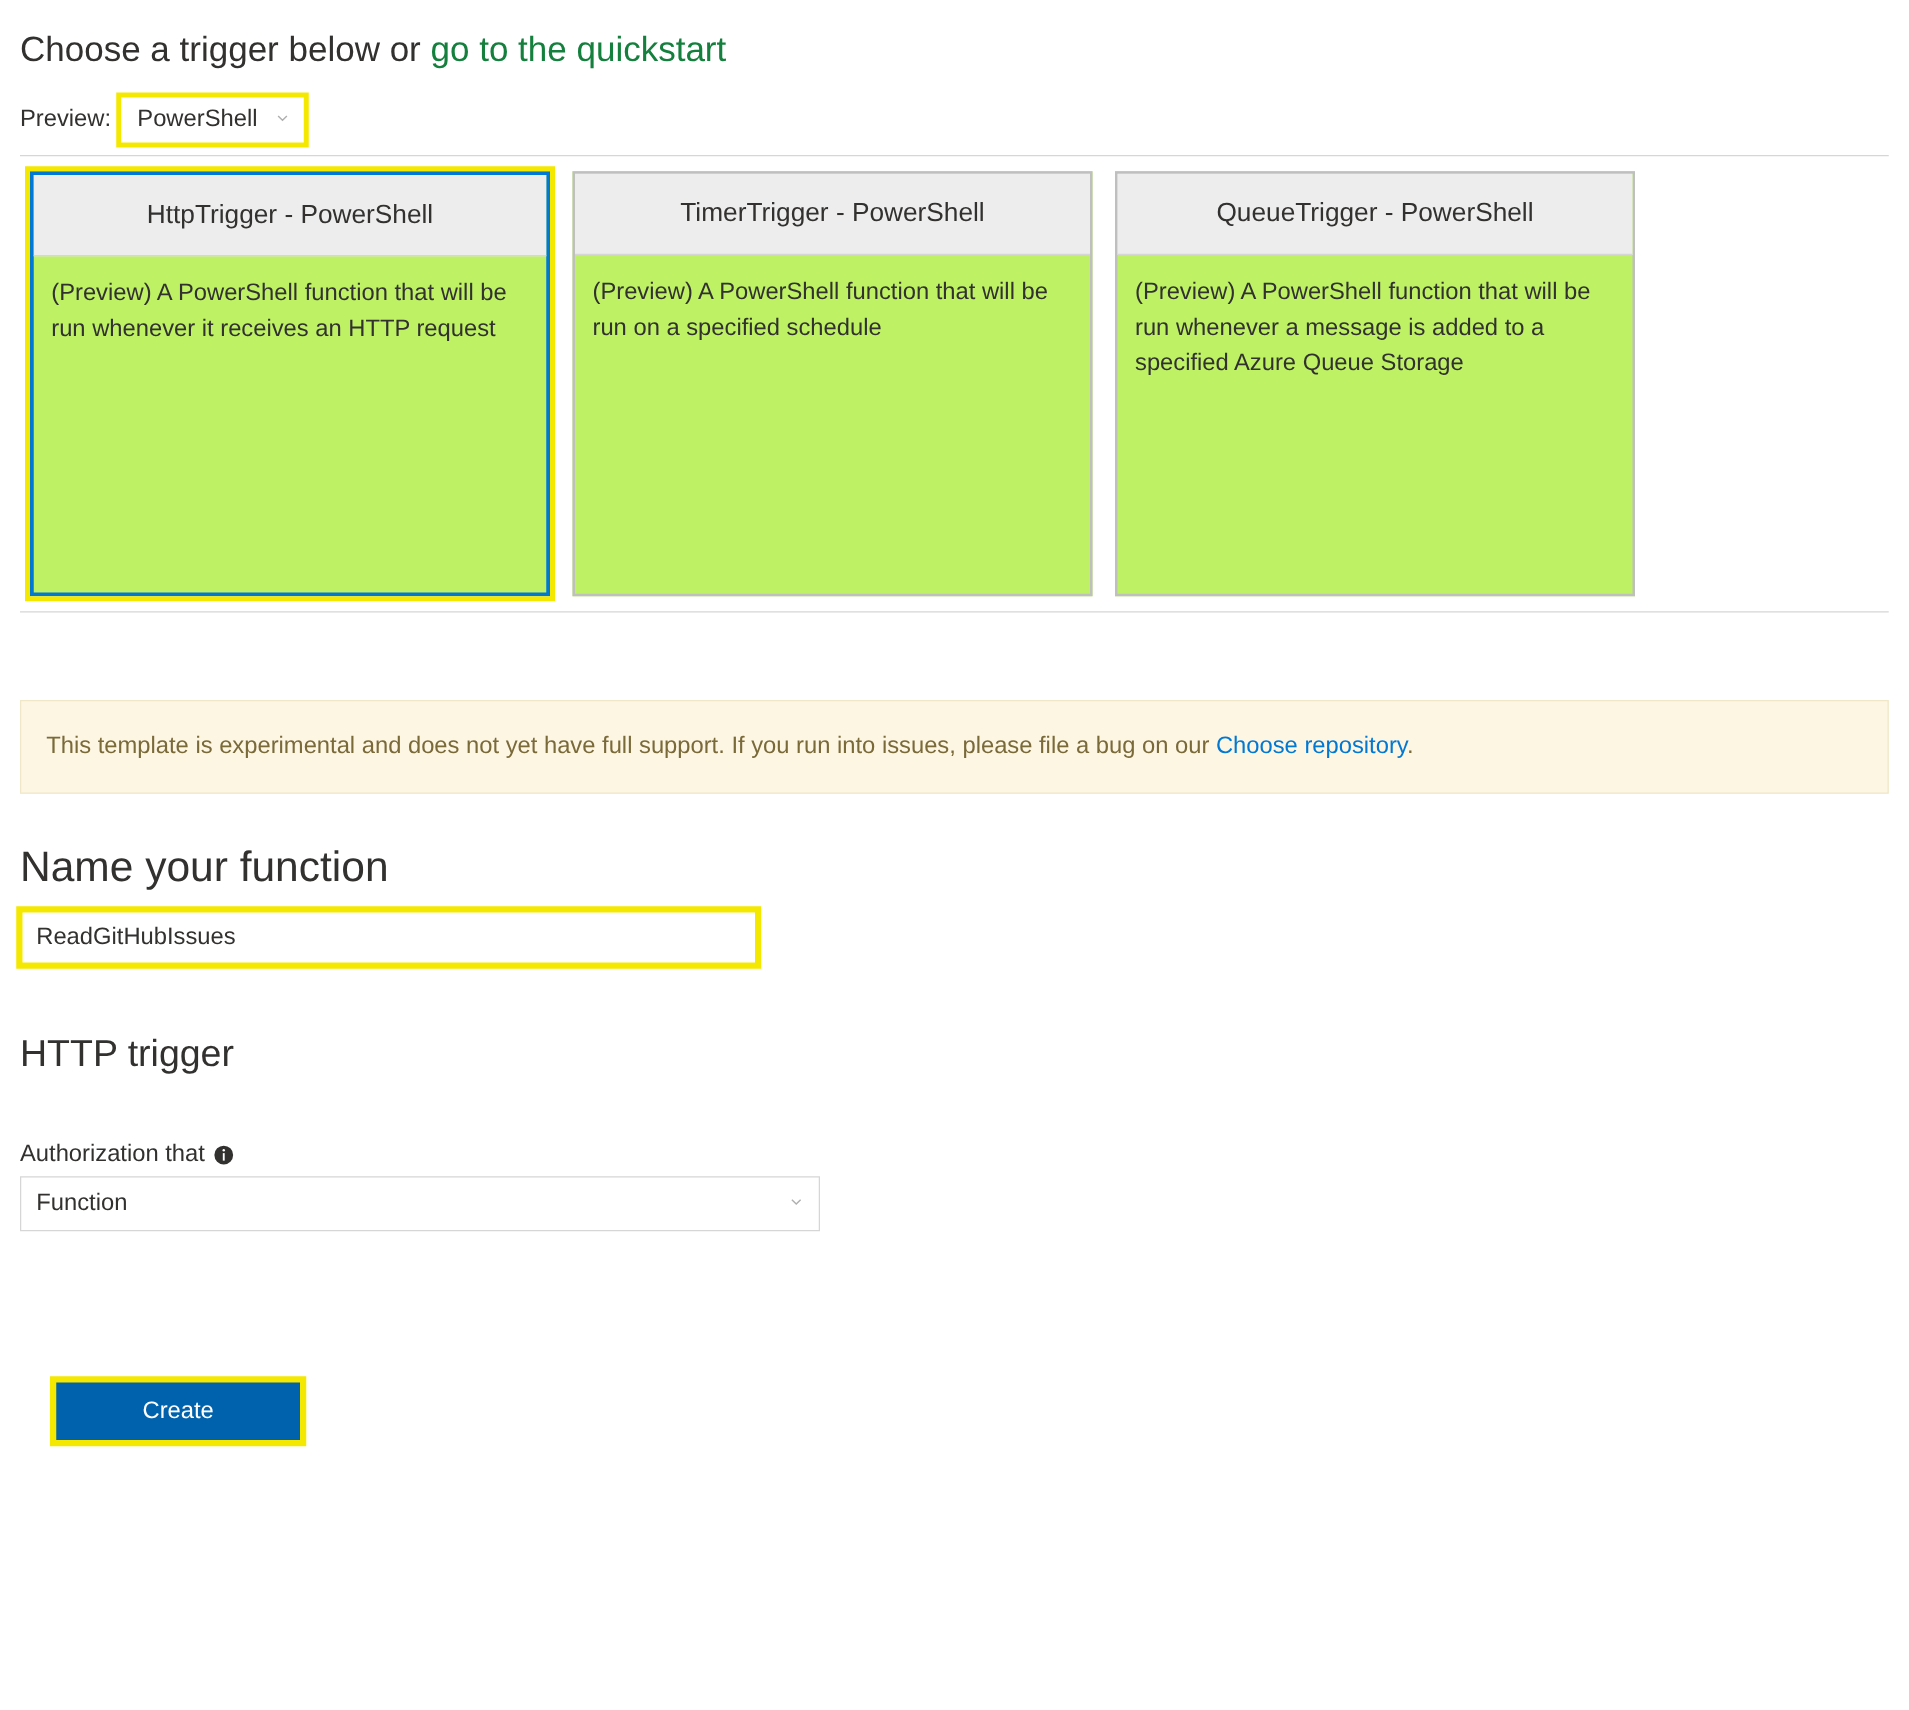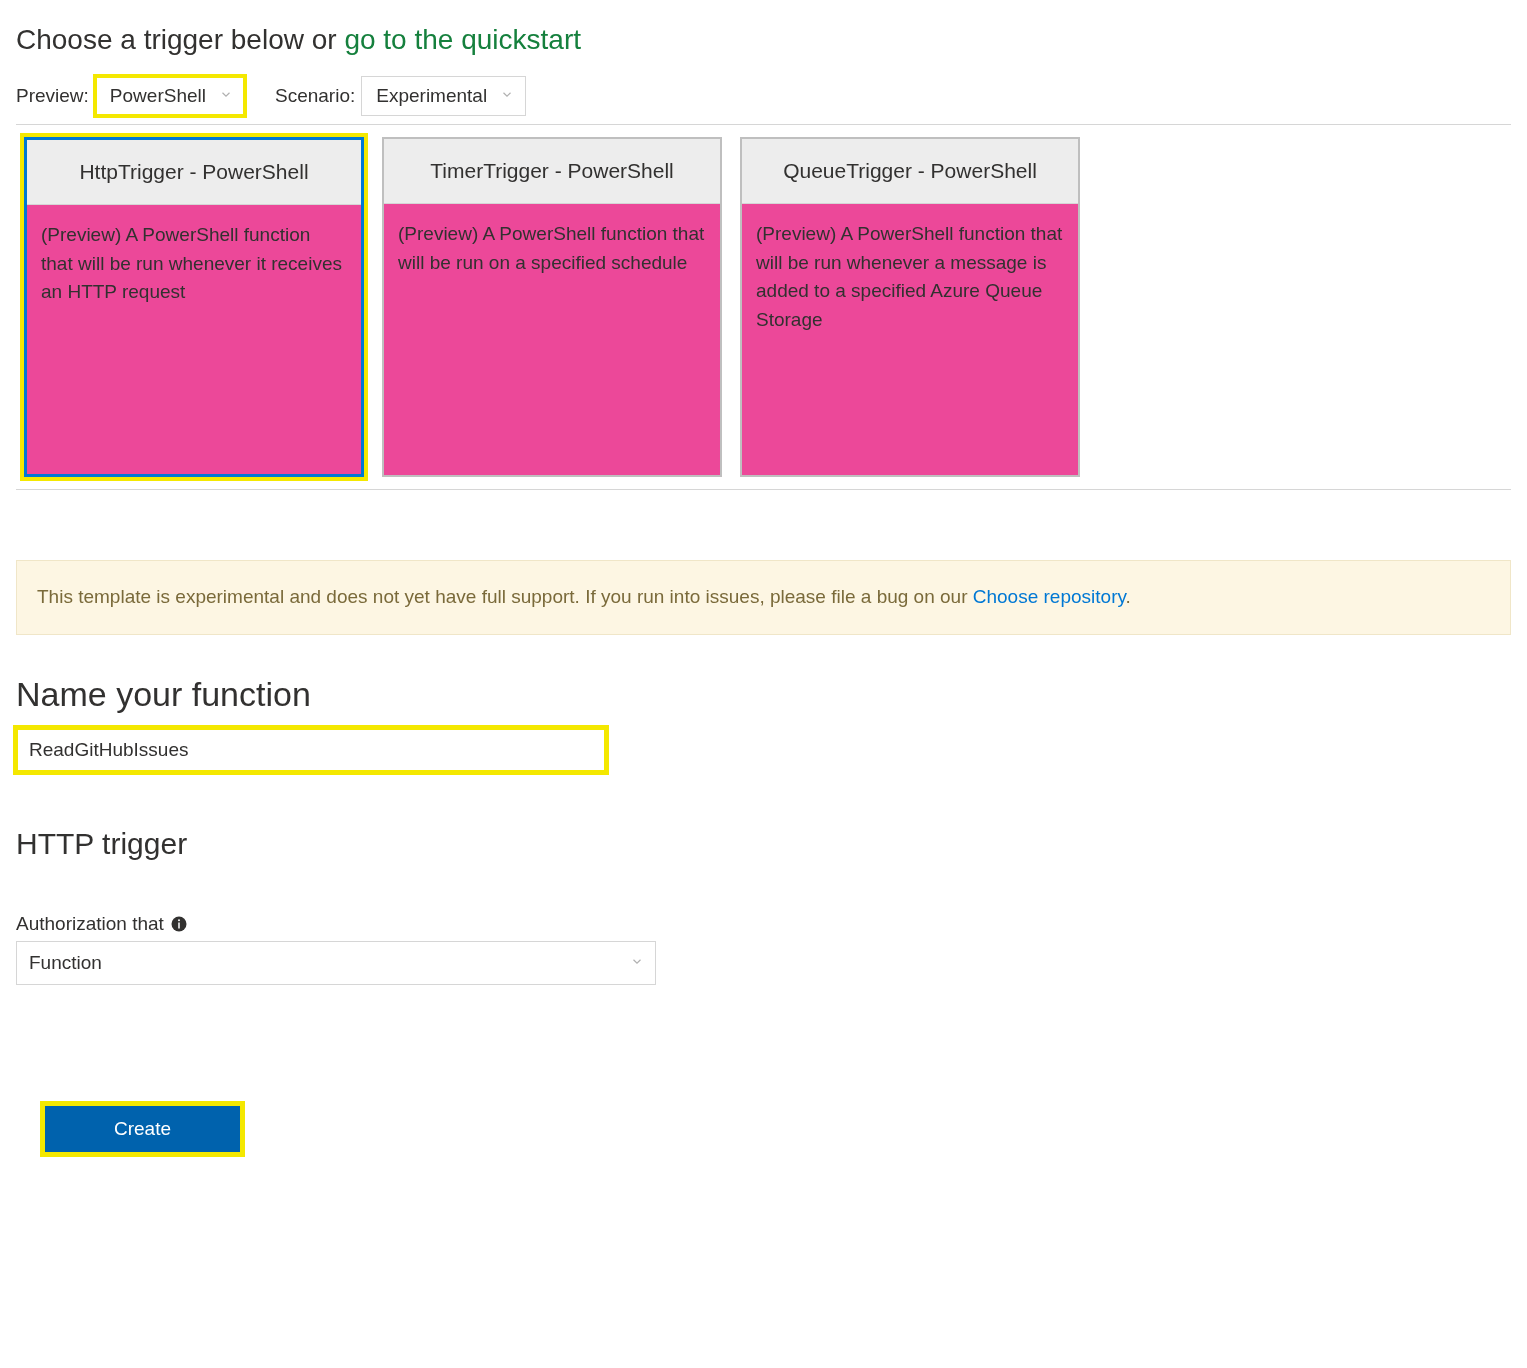--- a/index.html
+++ b/index.html
@@ -74,24 +74,24 @@
     }
     .templates-container {
       border: 1px solid #d6d6d6;
       border-left: none;
       border-right: none;
       padding: 12px 8px;
       display: flex;
       gap: 18px;
     }
     .template-card {
-      width: 340px;
+      width: 416px;
       height: 340px;
       border: 2px solid #bfbfbf;
-      background: #ec4899;
+      background: #bef264;
       cursor: pointer;
       display: flex;
       flex-direction: column;
     }
     .template-card.selected {
       border: 3px solid #0078d4;
       outline: 4px solid #f4e800;
       outline-offset: 0px;
     }
     .template-card-header {
@@ -208,33 +208,20 @@
       <div class="select-box">
         <span>PowerShell</span>
       </div>
       <span class="select-caret">
         <svg viewBox="0 0 24 24">
             <polyline points="6 9 12 15 18 9"></polyline>
           </svg>
       </span>
     </div>
   </div>
-  <div class="filter-group">
-    <span class="filter-label">Scenario:</span>
-    <div class="select-wrap">
-      <div class="select-box">
-        <span>Experimental</span>
-      </div>
-      <span class="select-caret">
-        <svg viewBox="0 0 24 24">
-            <polyline points="6 9 12 15 18 9"></polyline>
-          </svg>
-      </span>
-    </div>
-  </div>
 </div>
 
 <div class="templates-container">
   <div class="template-card selected">
     <div class="template-card-header">HttpTrigger - PowerShell</div>
     <div class="template-card-body">(Preview) A PowerShell function that will be run whenever it receives an HTTP request</div>
   </div>
   <div class="template-card">
     <div class="template-card-header">TimerTrigger - PowerShell</div>
     <div class="template-card-body">(Preview) A PowerShell function that will be run on a specified schedule</div>

